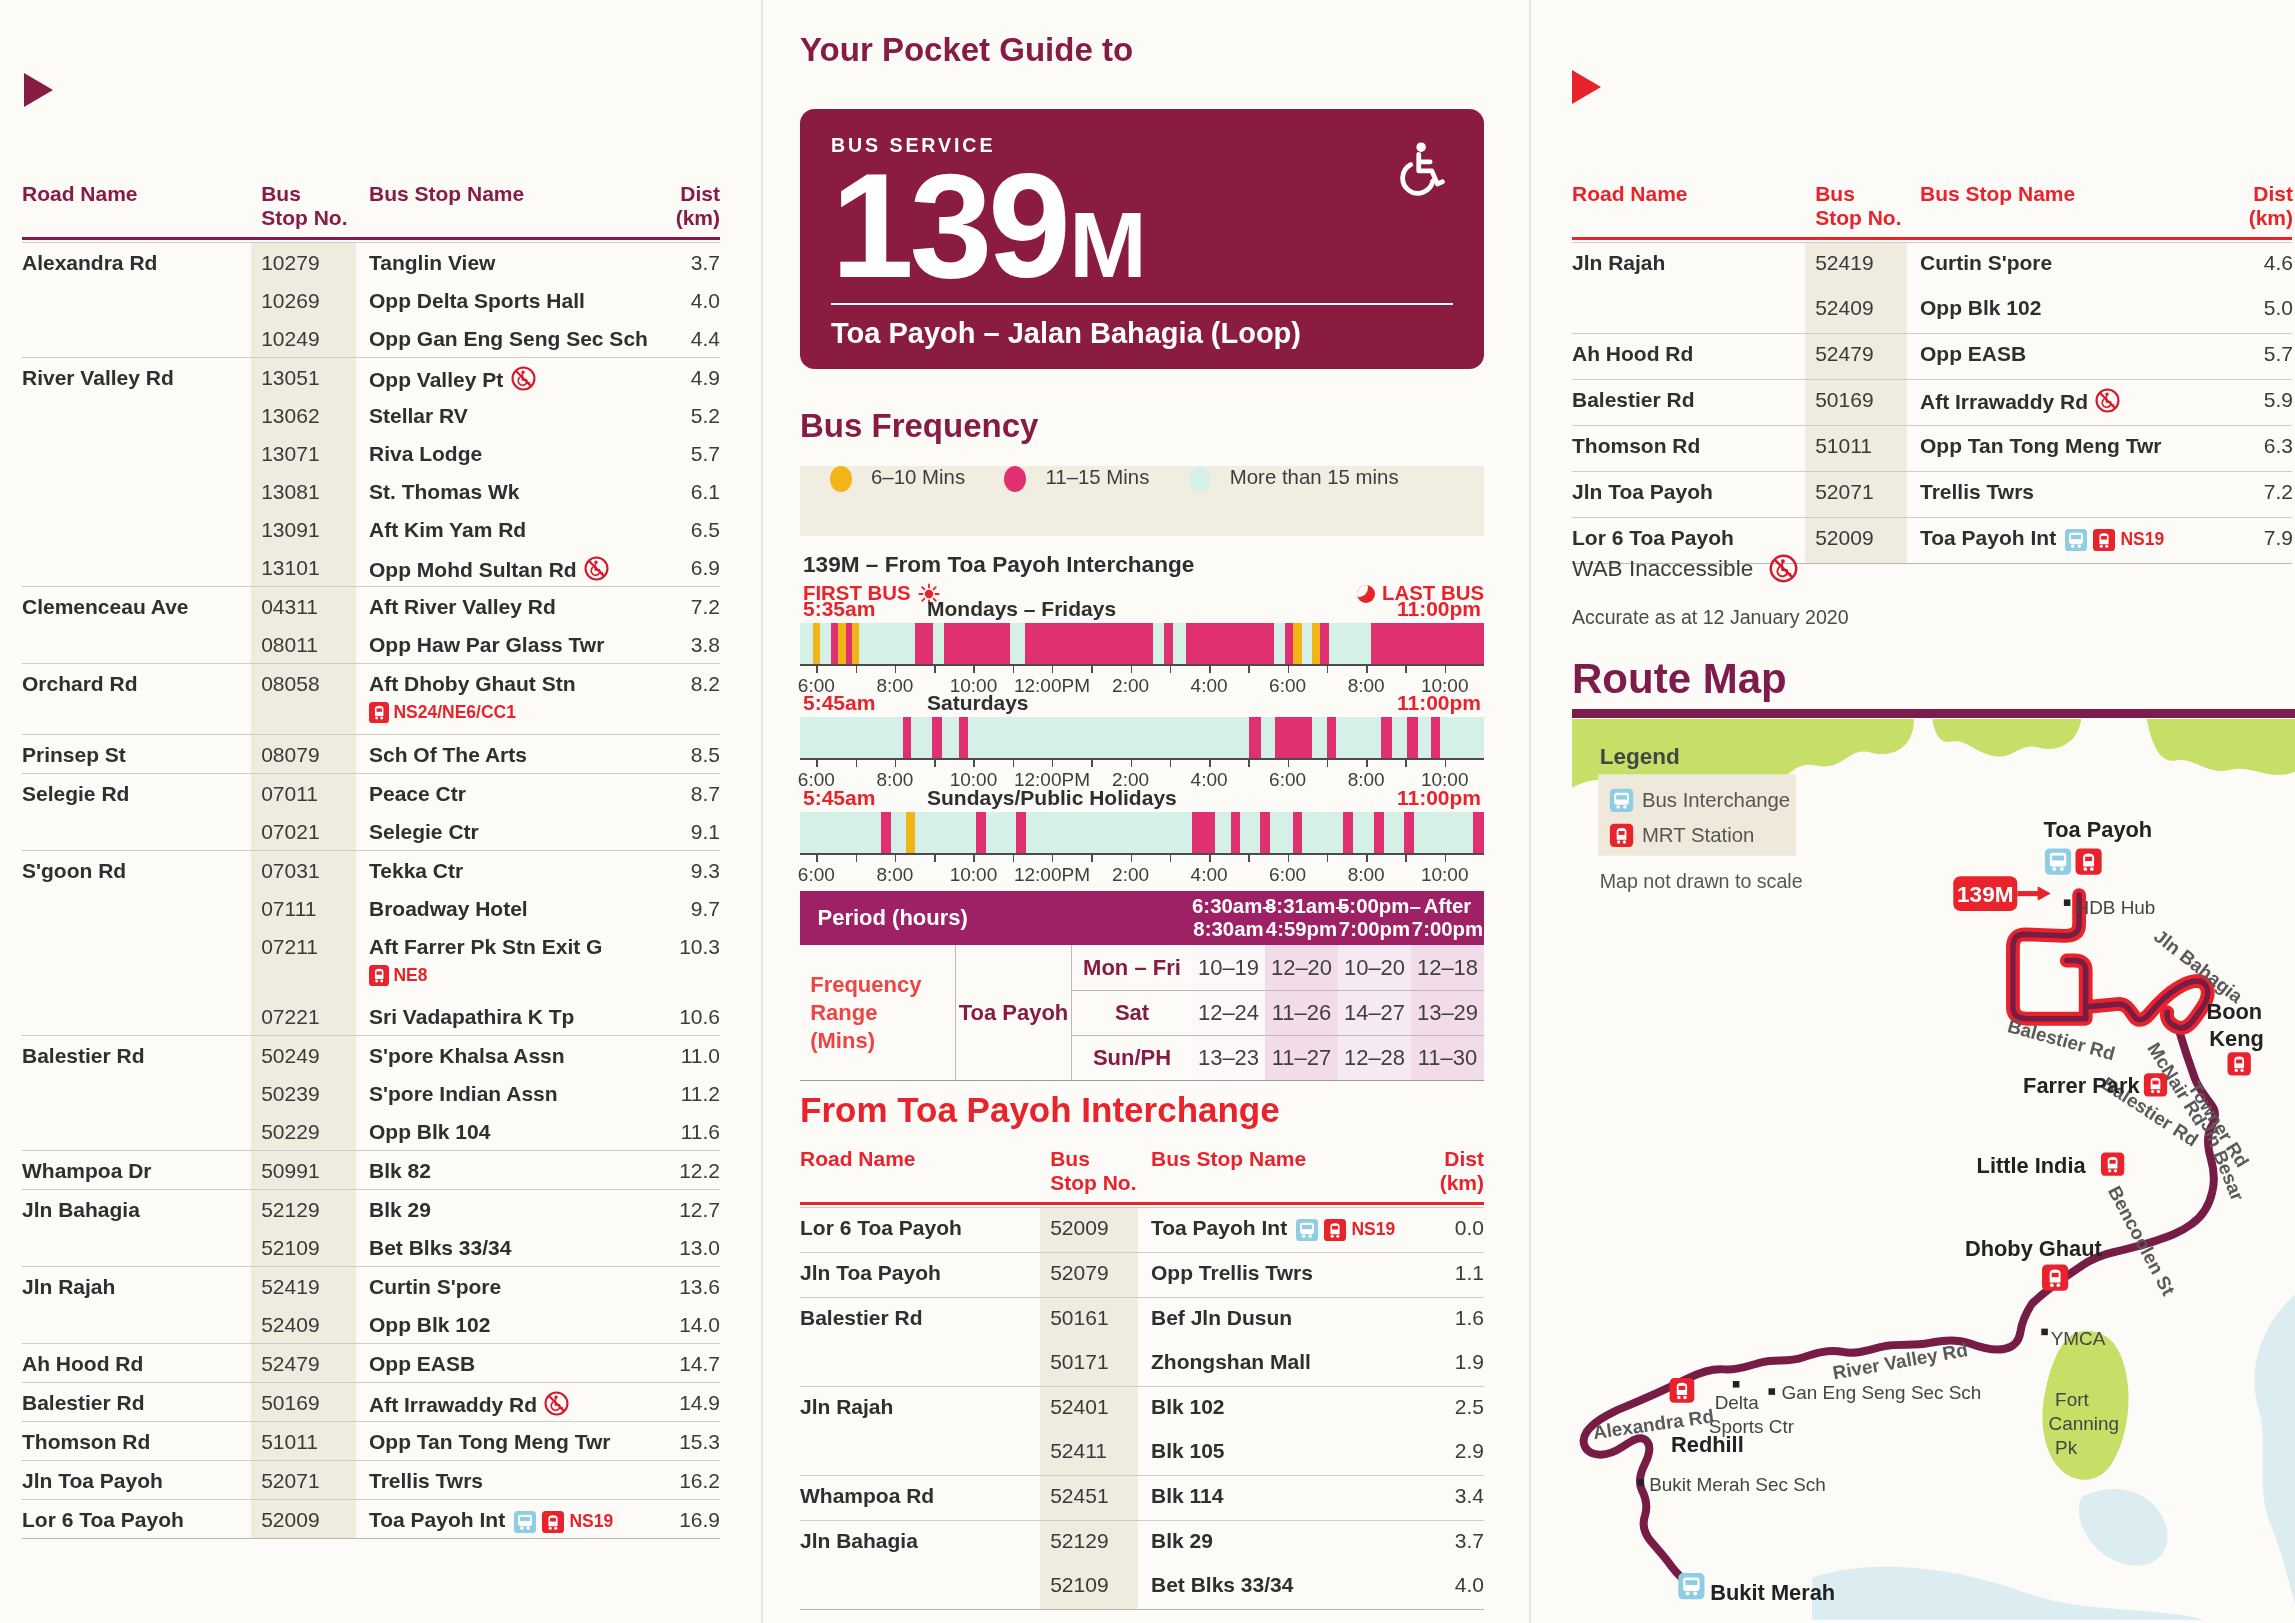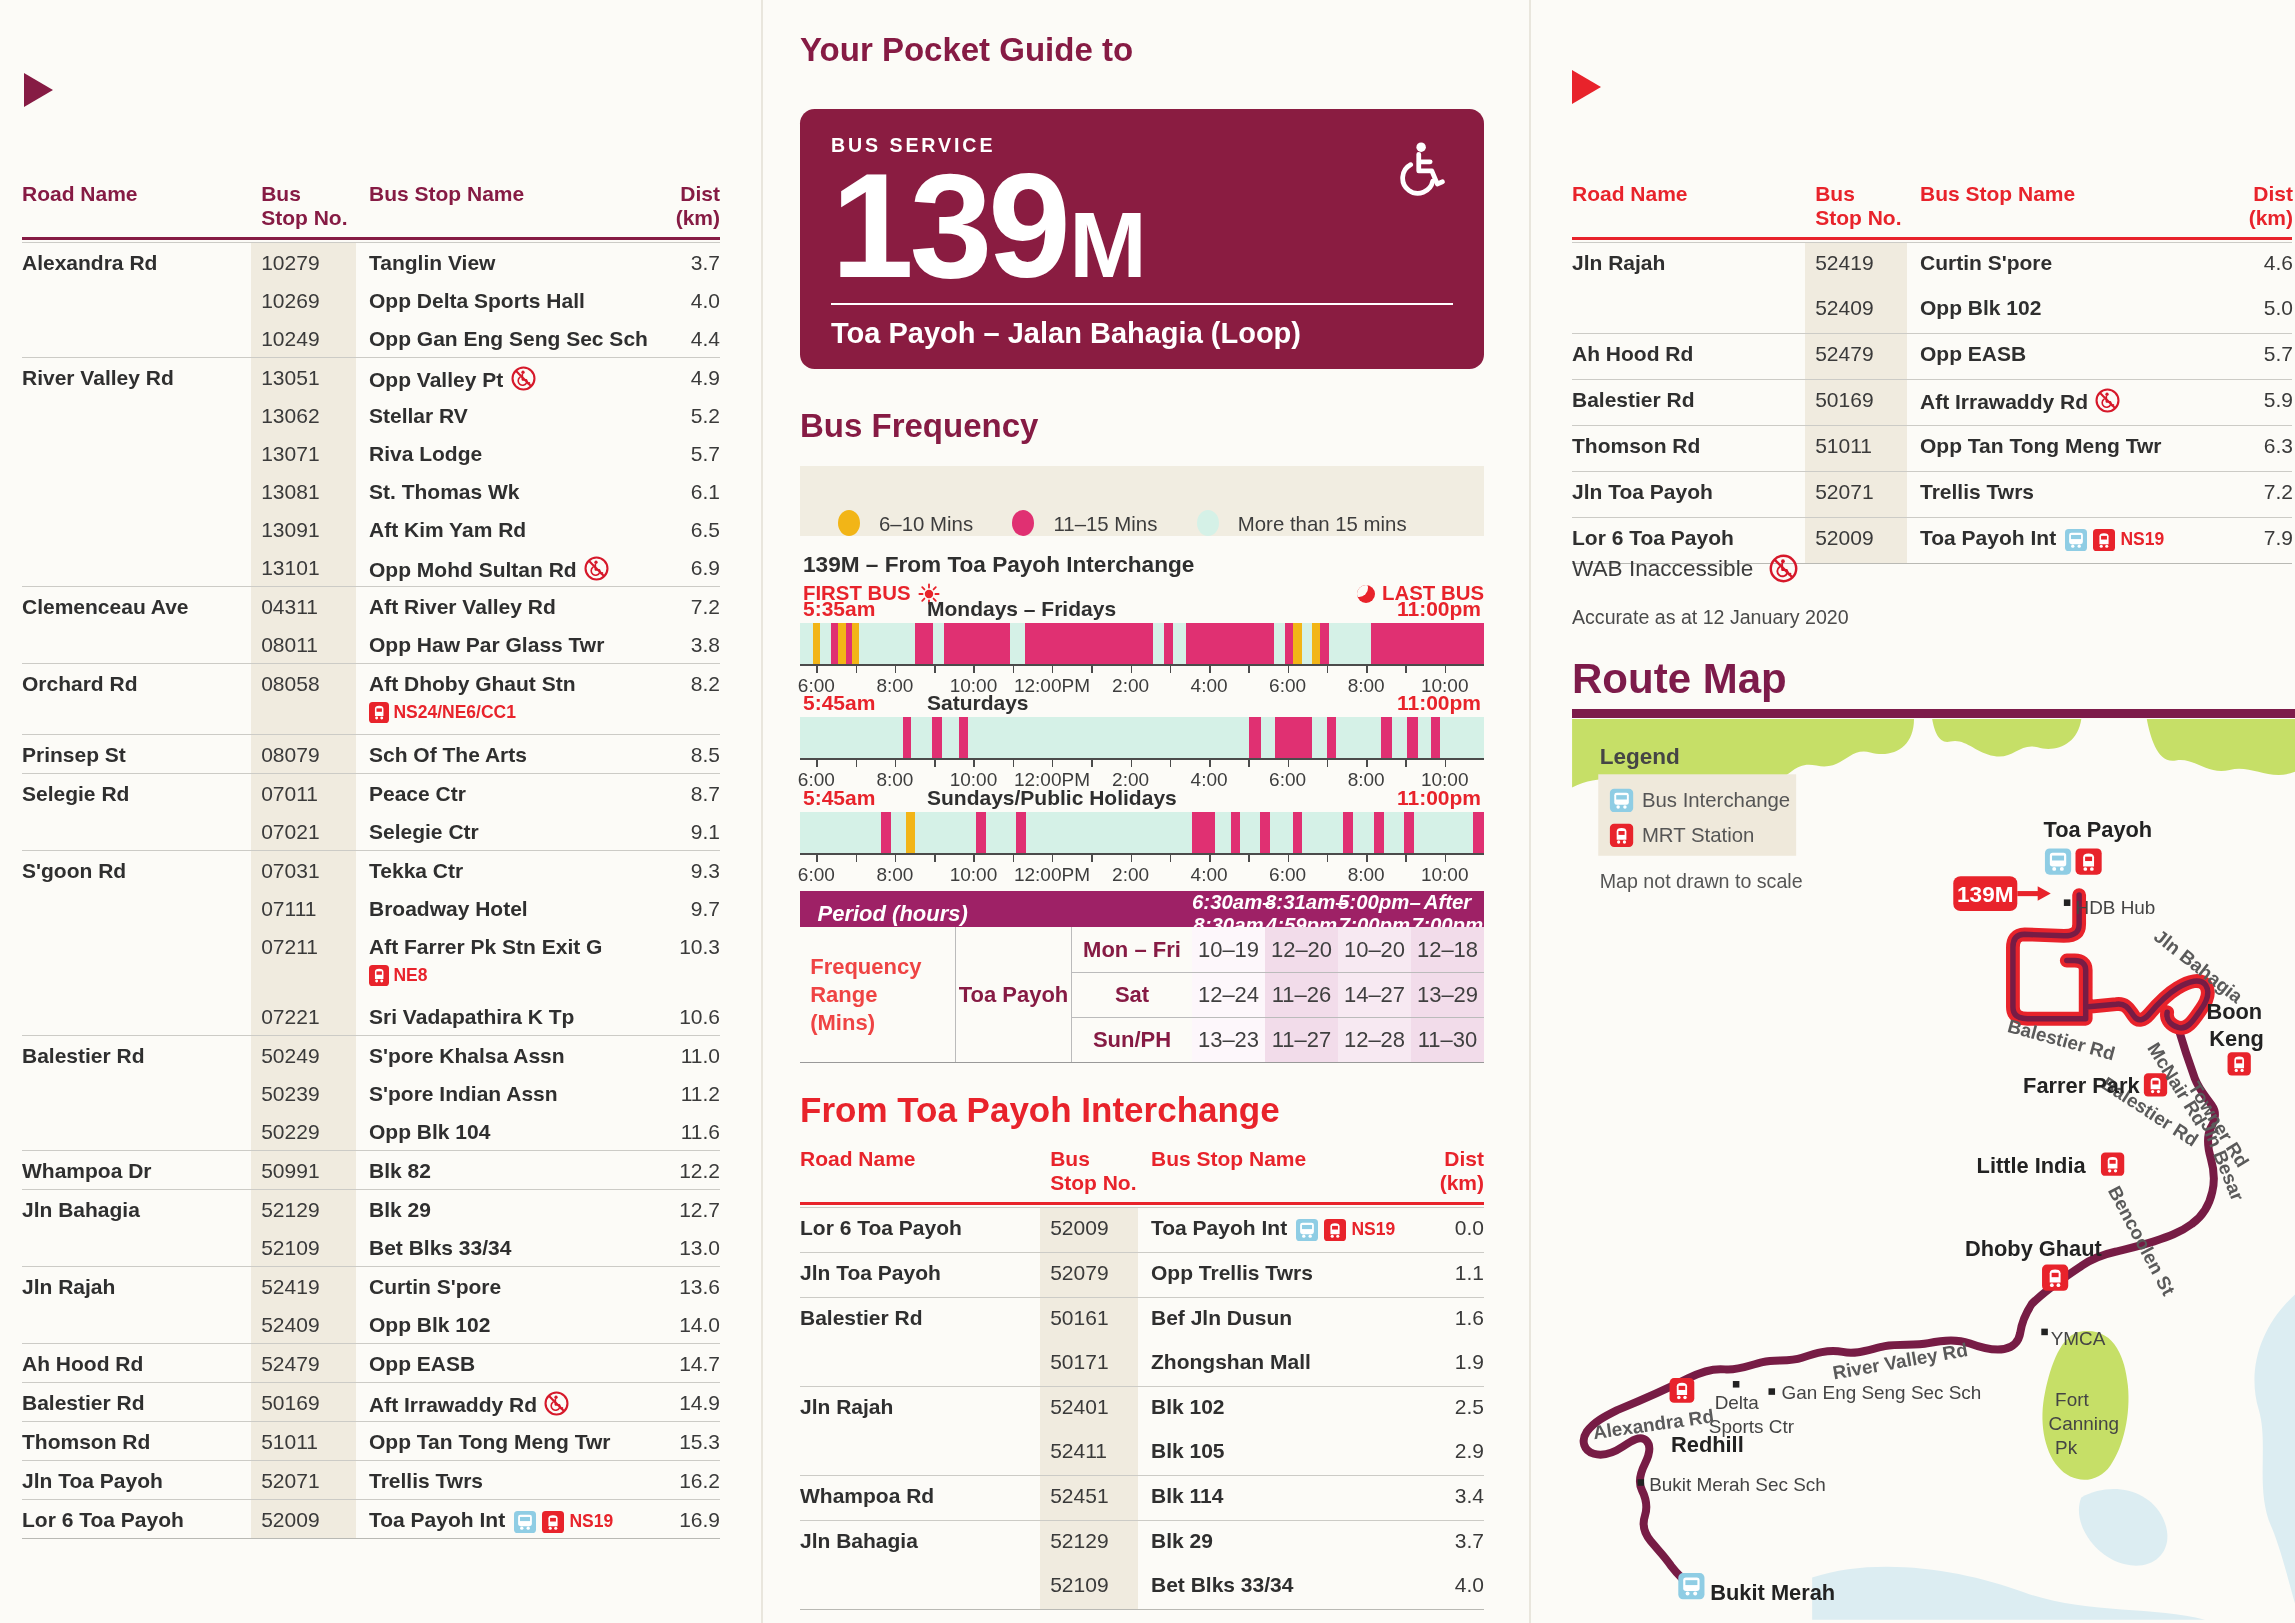--- a/index.html
+++ b/index.html
@@ -32,21 +32,21 @@
   .kicker { position:absolute; font-size:33px; font-weight:bold; color:#861b44; }
   .badge139 { position:absolute; background:#8a1c41; border-radius:14.6px; color:#fff; padding:25px 31px 0 31px; }
   .badge139 .svc { font-size:19.6px; font-weight:bold; letter-spacing:2.9px; }
   .badge139 .numrow { display:flex; align-items:baseline; margin-top:-8.7px; }
   .badge139 .num { font-size:149px; font-weight:bold; letter-spacing:-4.4px; line-height:1.05; }
   .badge139 .suf { font-size:93px; font-weight:bold; margin-left:2.9px; }
   .badge139 .divider { height:2.2px; background:#fff; margin-top:-1.5px; }
   .badge139 .route { font-size:29px; font-weight:bold; margin-top:11.6px; }
   .badge139 .wc { position:absolute; top:31px; right:32px; }
   .sec-title { position:absolute; font-size:33px; font-weight:bold; color:#861b44; }
-  .legend-strip { position:absolute; background:#f1ede1; display:flex; align-items:flex-end; gap:19px; padding:0 38px; }
+  .legend-strip { position:absolute; background:#f1ede1; display:flex; align-items:flex-start; gap:19px; padding:0 30px; }
   .legend-strip .dot { width:22px; height:26px; border-radius:50%; }
   .legend-strip .lab { font-size:20.4px; color:#3d3d3d; margin-right:20.4px; }
   .freq-sub { position:absolute; font-size:22.6px; font-weight:bold; color:#2f2f2f; }
   .fb-row { position:absolute; display:flex; justify-content:space-between; font-weight:bold; font-size:21px; color:#e8232b; }
   .fb-row .mid { color:#2f2f2f; position:absolute; left:124px; }
   .firstlast { position:absolute; display:flex; justify-content:space-between; font-size:20.4px; font-weight:bold; color:#e8232b; }
   .fl-ico { display:inline-flex; align-items:center; gap:7.3px; }
   .moon { width:18px; height:18px; border-radius:50%; background:#e8232b; position:relative; overflow:hidden; display:inline-block; }
   .moon:after { content:""; position:absolute; left:-6.5px; top:-5.1px; width:18px; height:18px; border-radius:50%; background:#fcfbf7; }
   .fbar { position:absolute; display:flex; overflow:hidden; }
@@ -601,21 +601,21 @@
         <span class="albl" style="left:36.84%;">12:00PM</span>
         <span class="albl" style="left:48.33%;">2:00</span>
         <span class="albl" style="left:59.81%;">4:00</span>
         <span class="albl" style="left:71.29%;">6:00</span>
         <span class="albl" style="left:82.78%;">8:00</span>
         <span class="albl" style="left:94.26%;">10:00</span>
       </div>
     </div>
 
   <div id="period-table" class="ptable" style="left:800px; top:891px; width:684px;">
-      <div class="pt-head" style="grid-template-columns:156px 116px 120px 73px 73px 73px 73px; height:36px;font-style:italic;">
+      <div class="pt-head" style="grid-template-columns:156px 116px 120px 73px 73px 73px 73px; height:54px;">
     <div class="corner" style="grid-column:1 / span 3;">Period (hours)</div>
         <div class="col">6:30am–
 8:30am</div>
         <div class="col">8:31am–
 4:59pm</div>
         <div class="col">5:00pm–
 7:00pm</div>
         <div class="col">After
 7:00pm</div>
       </div>

